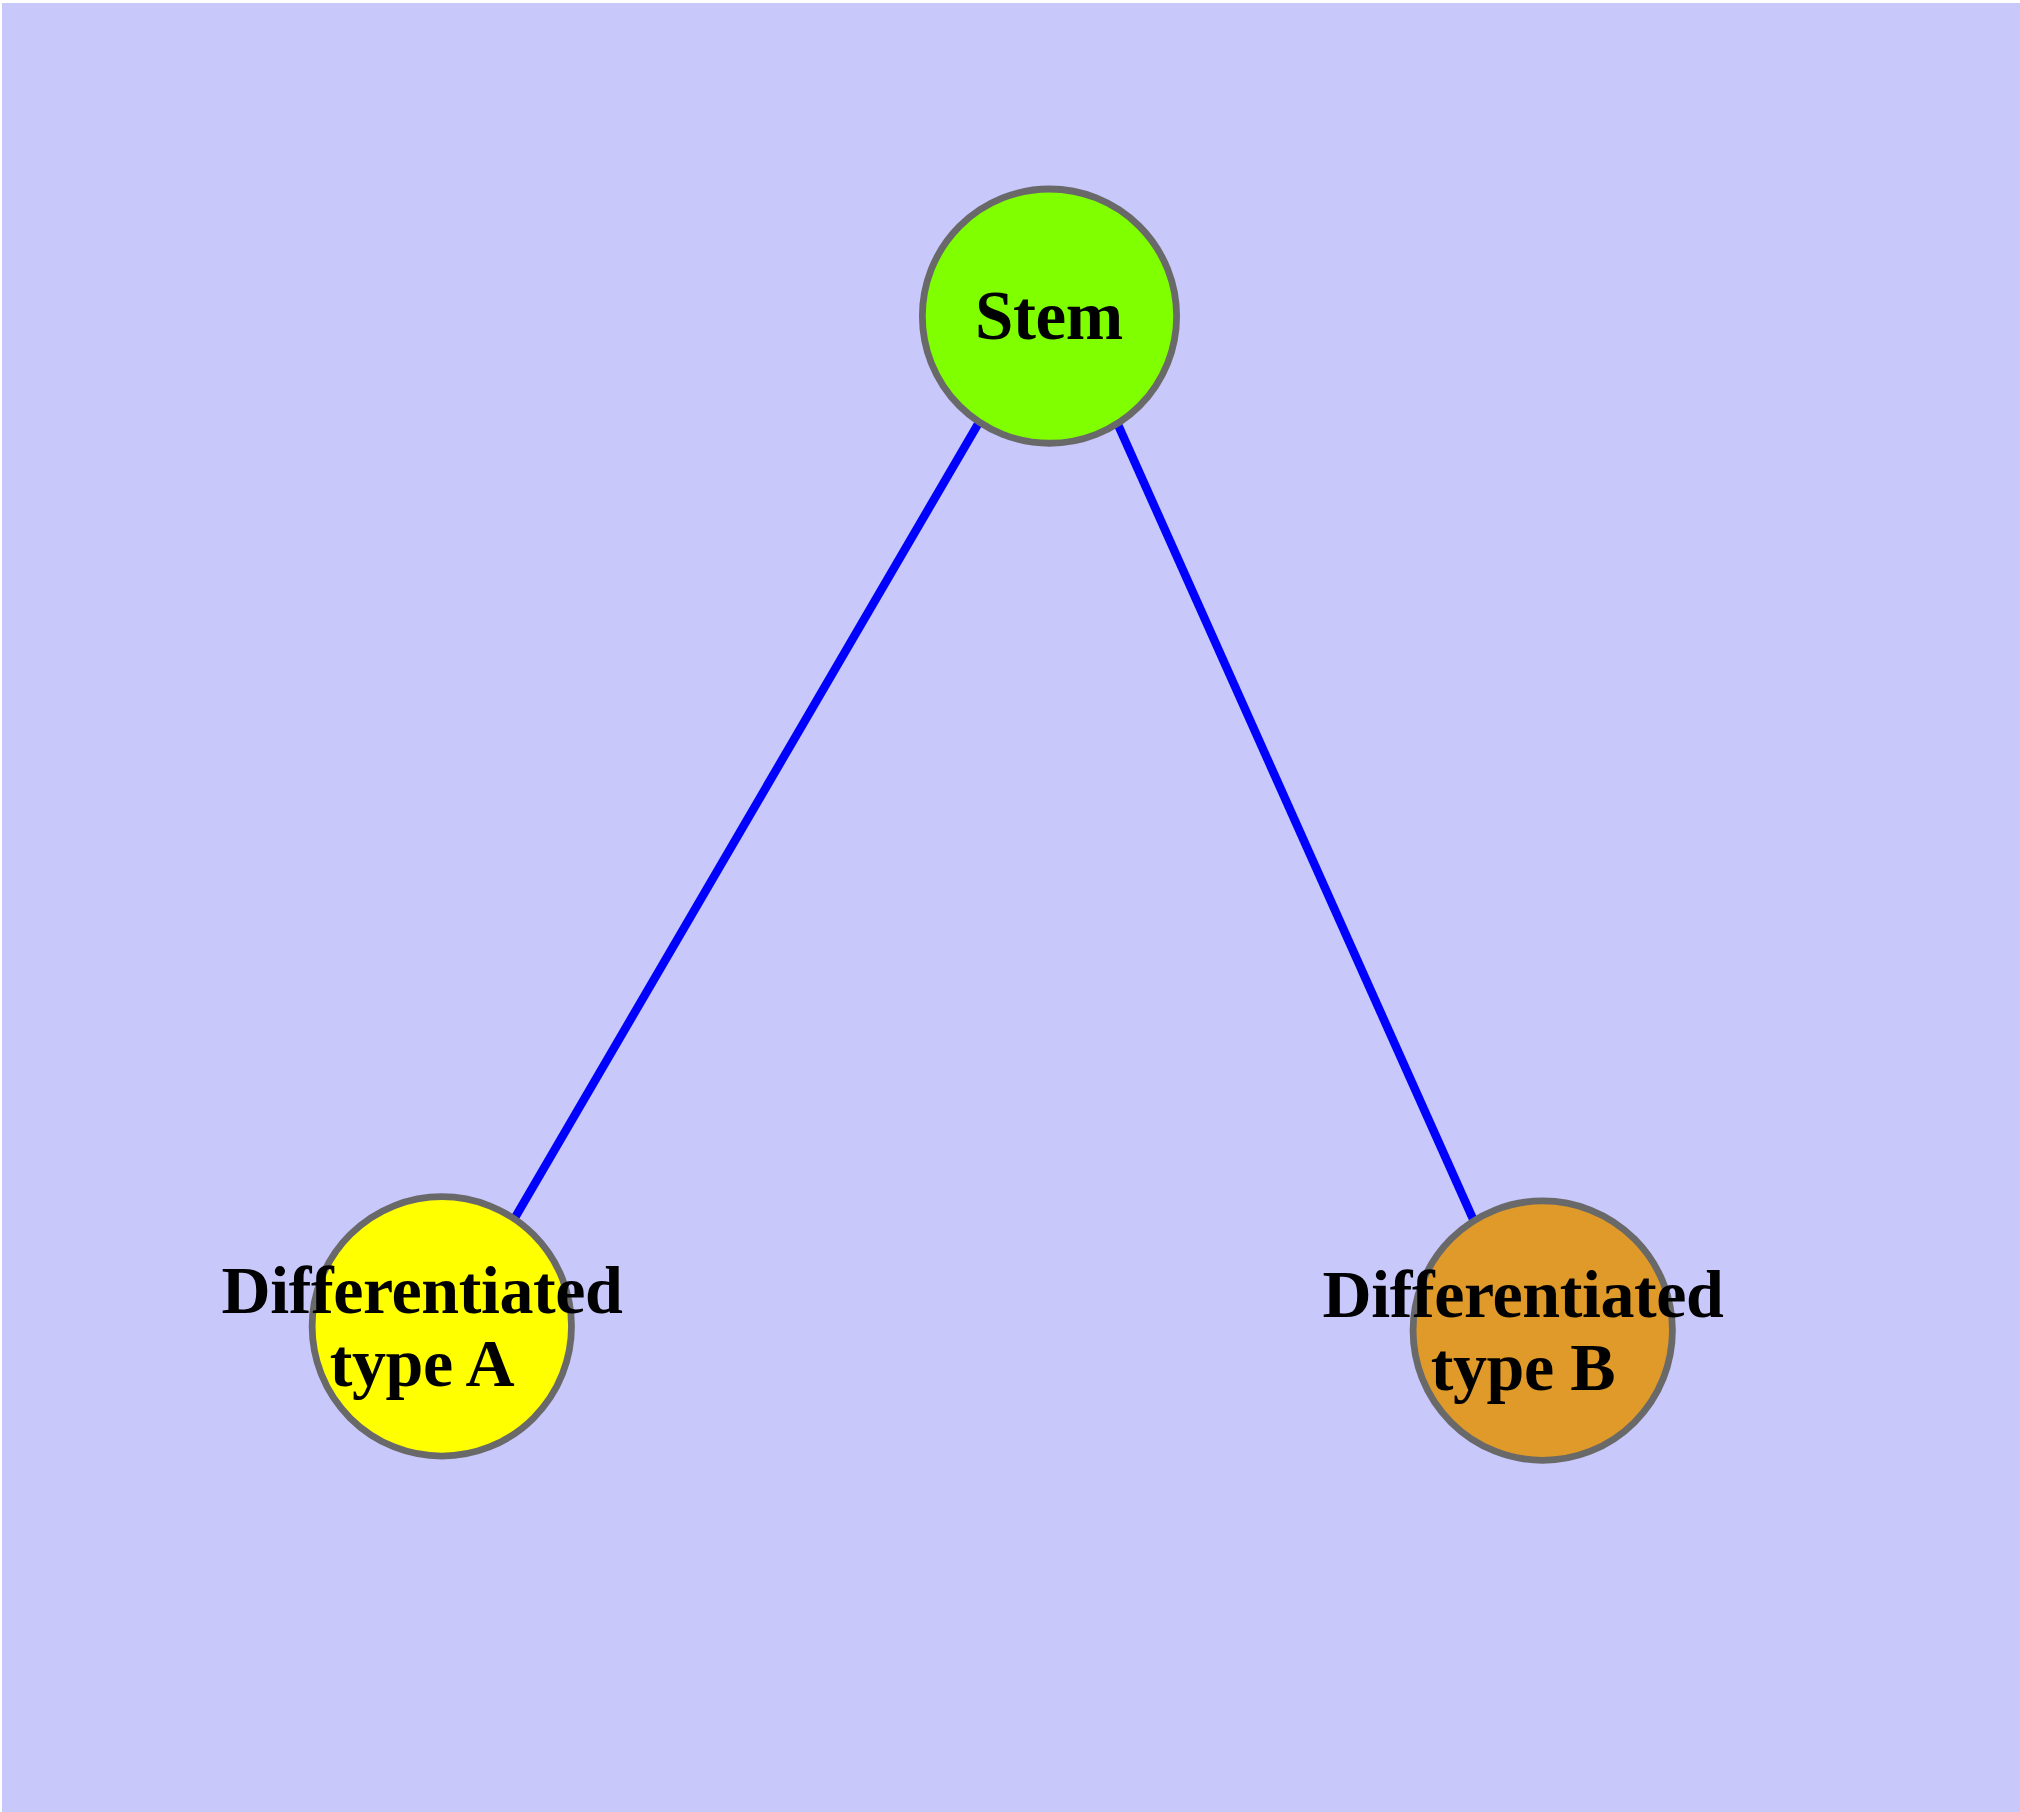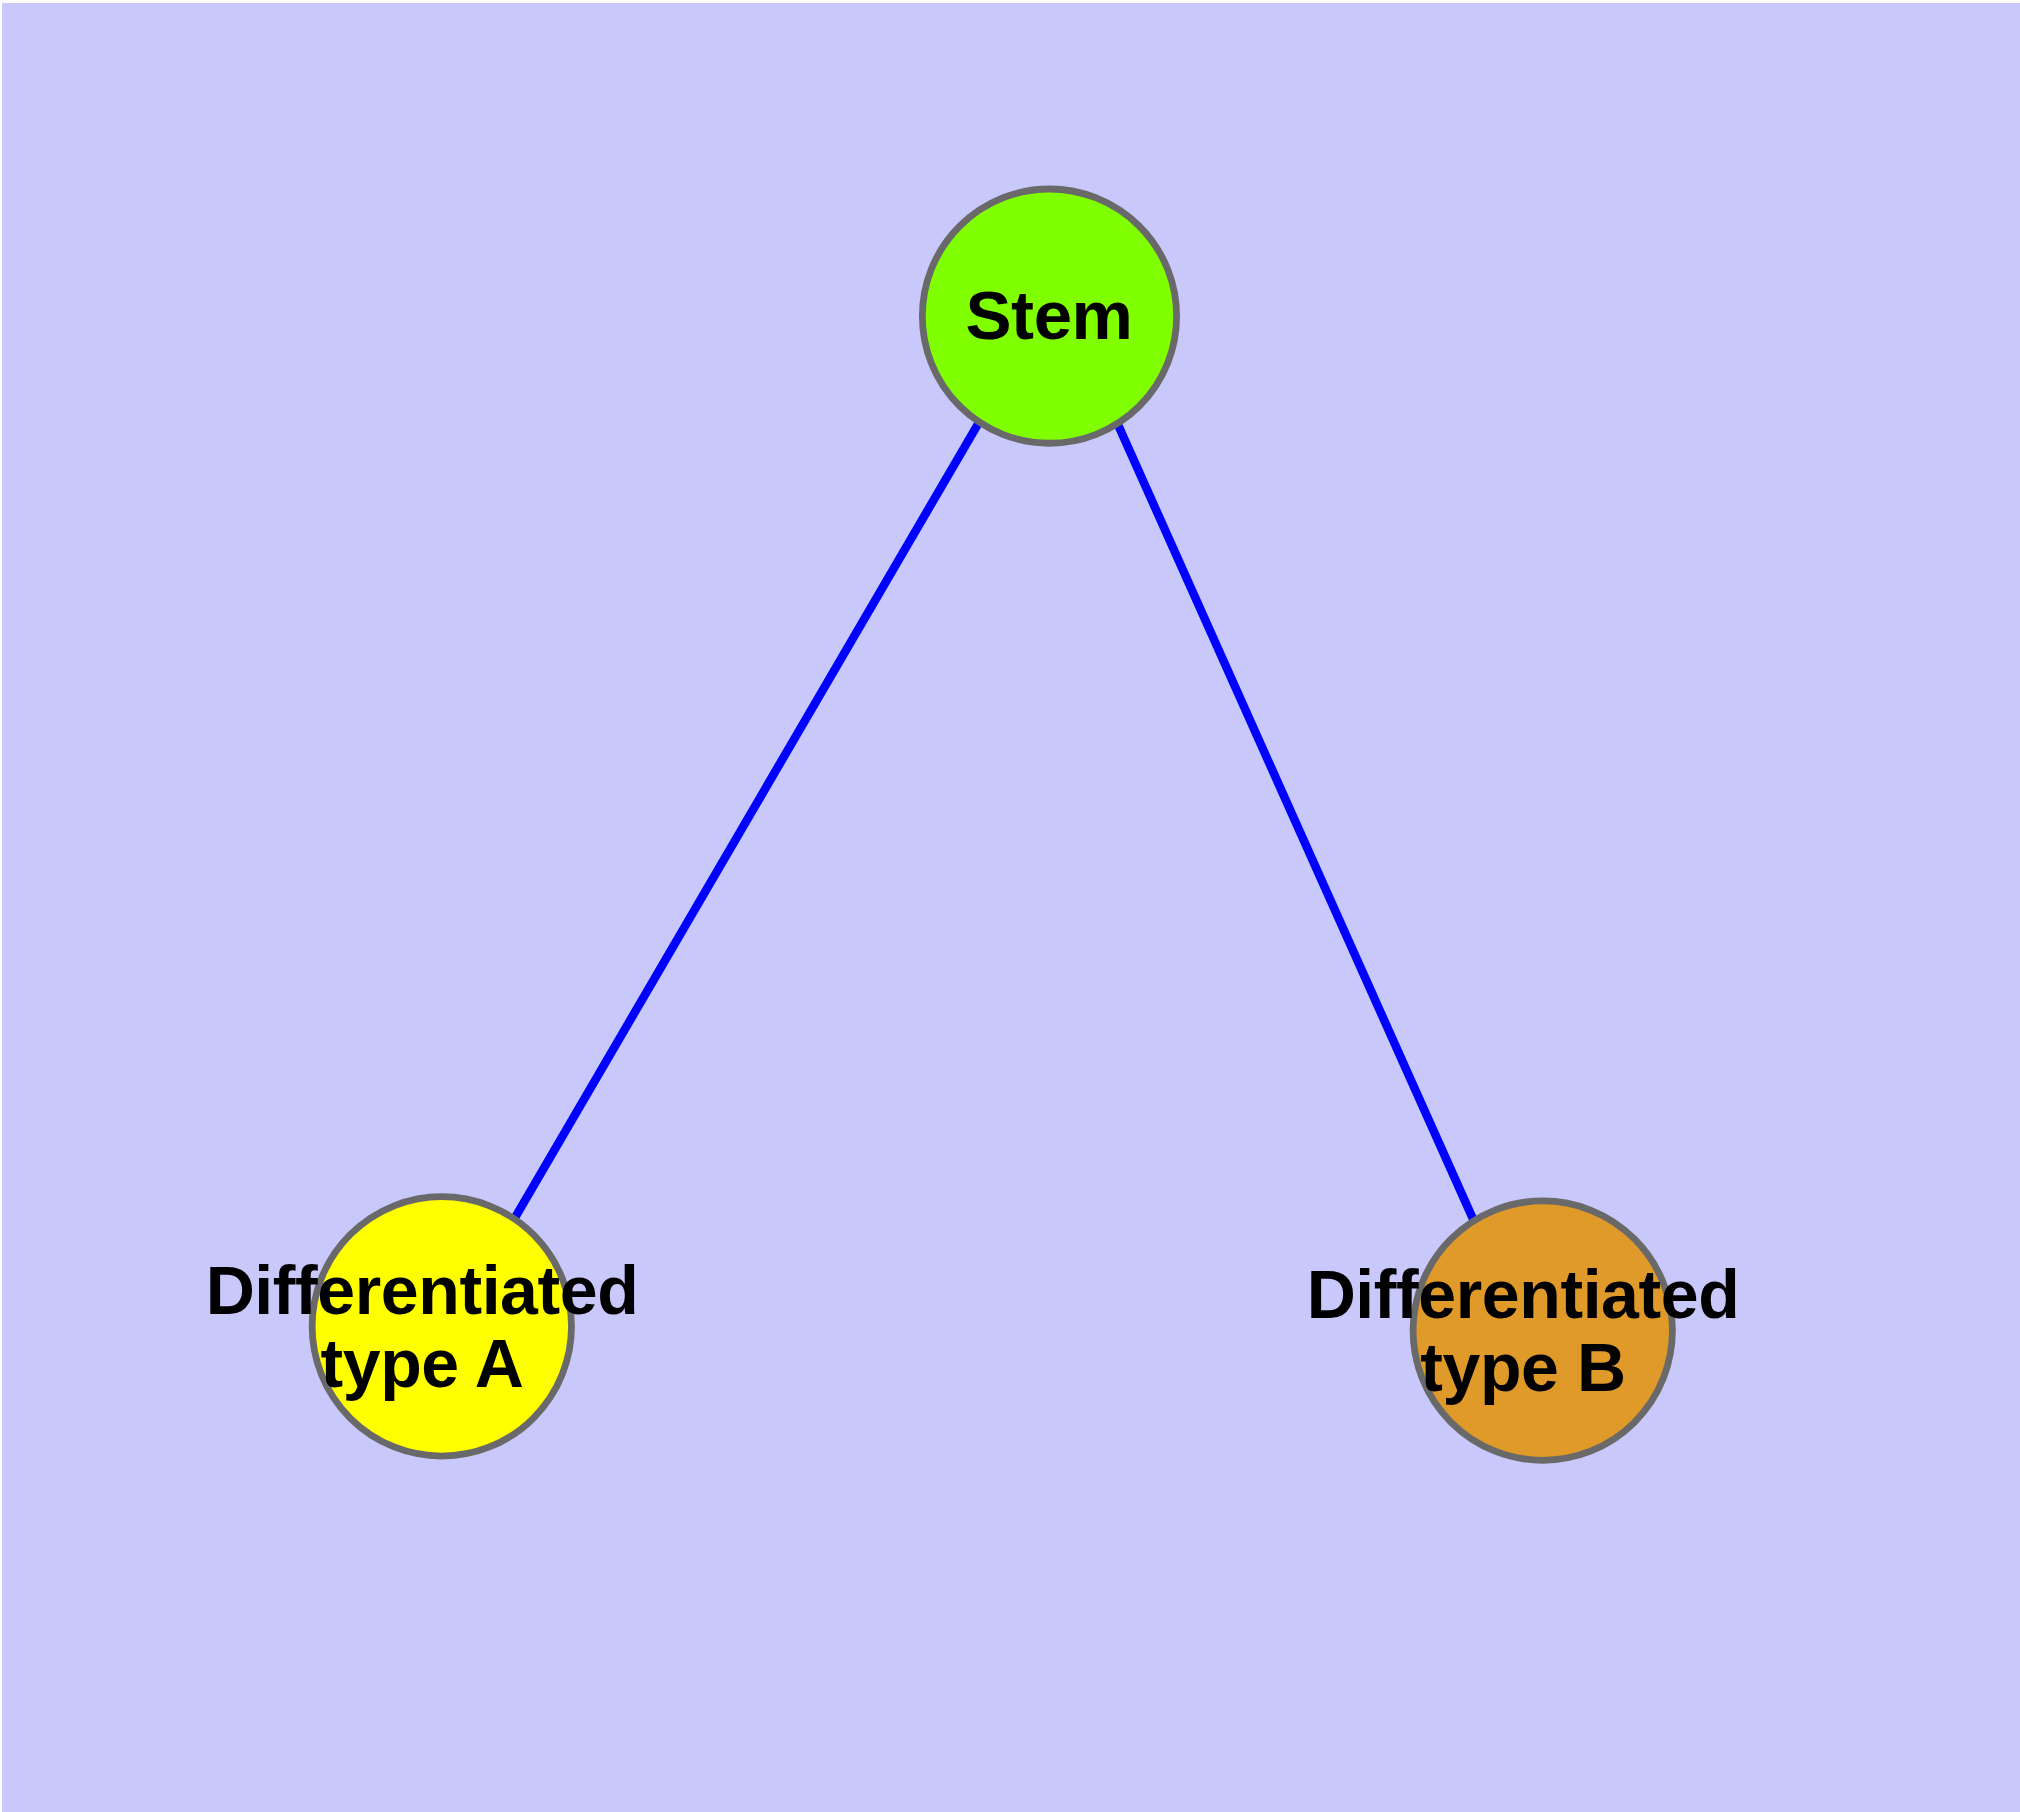--- a/index.html
+++ b/index.html
@@ -6,21 +6,21 @@
     margin: 0;
     padding: 0;
     background: #ffffff;
   }
   #canvas {
     position: relative;
     width: 2021px;
     height: 1812px;
     background: #ffffff;
     overflow: hidden;
-    font-family: Liberation Sans, sans-serif;
+    font-family: Liberation Serif, serif;
   }
   #plot-area {
     position: absolute;
     left: 1.7px;
     top: 2.5px;
     width: 2019px;
     height: 1810px;
     background: #c8c8fa;
   }
   #graph-svg {

